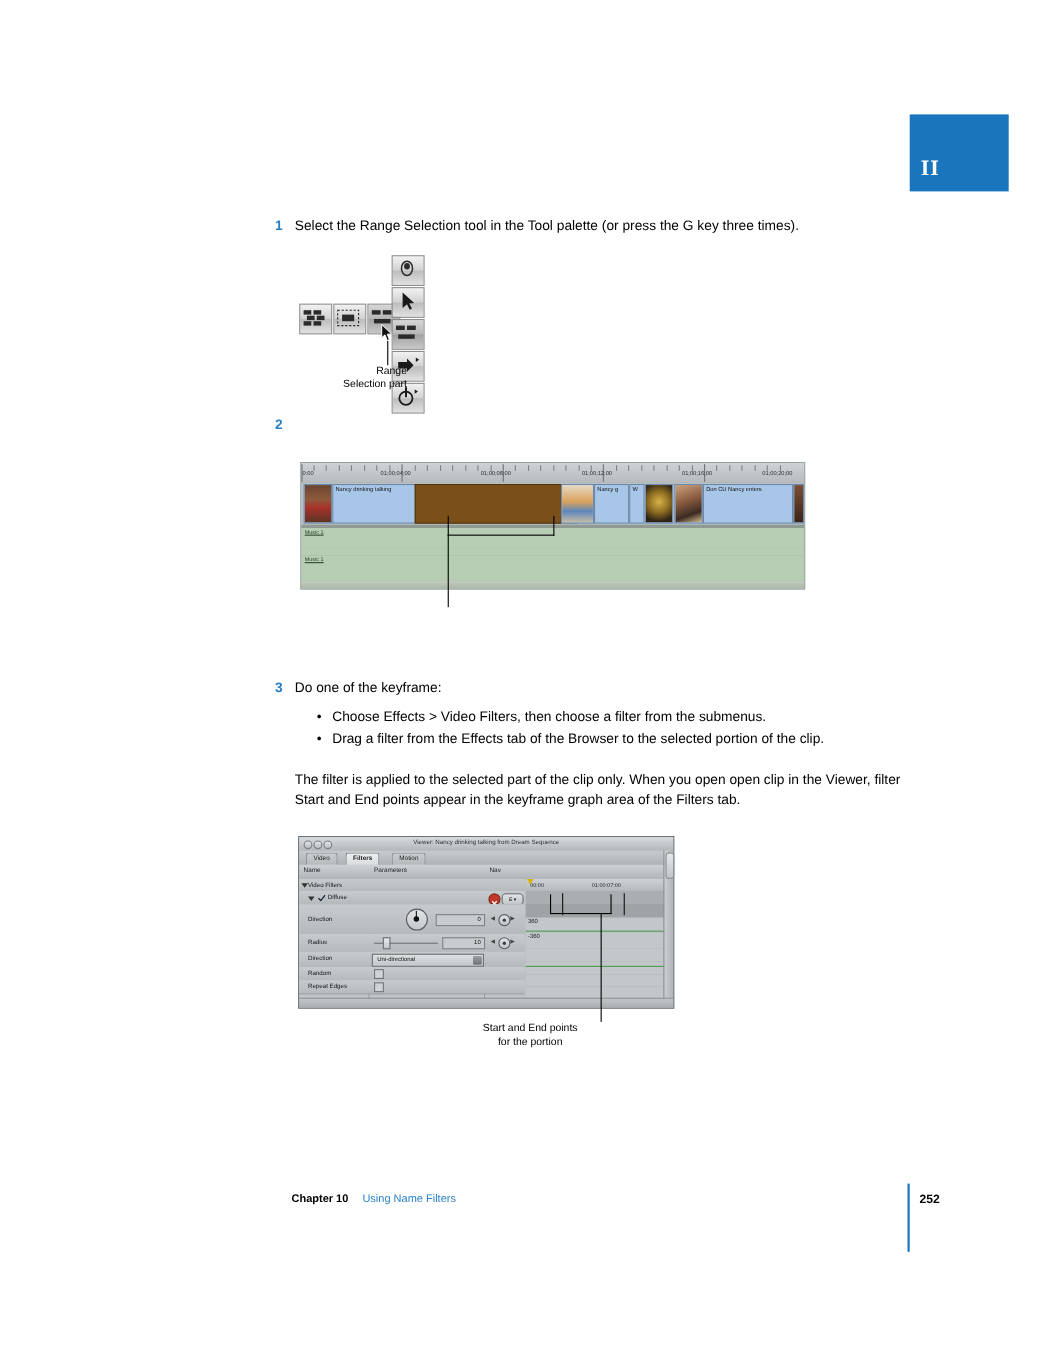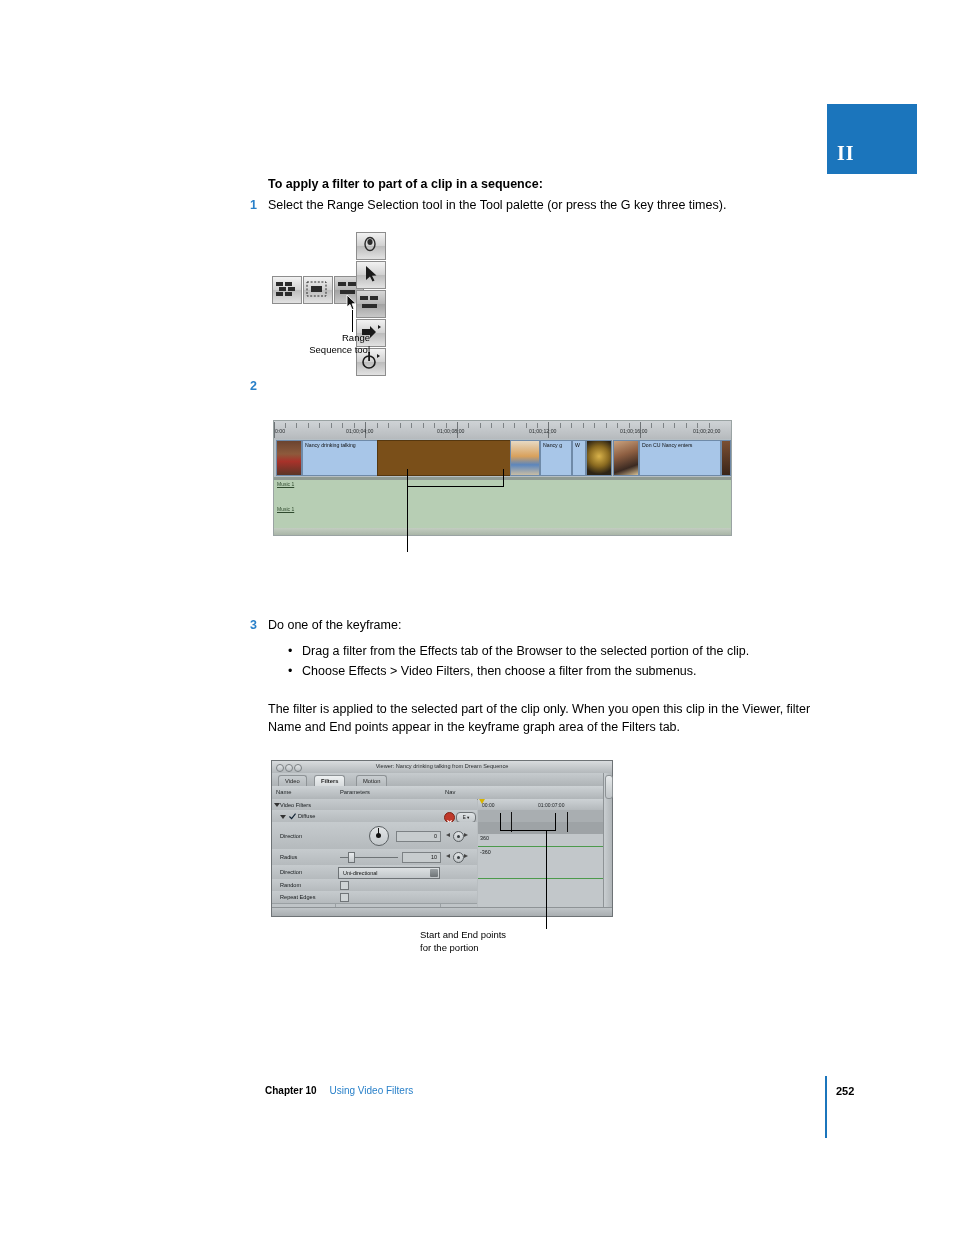--- a/index.html
+++ b/index.html
@@ -160,21 +160,20 @@
 </style>
 </head>
 <body>
 
 <div class="page">
 
   <div class="part-tab">
     <div class="num">II</div>
   </div>
 
-  <div class="h-task">To apply a filter to part of a clip in a sequence:</div>
 
   <div class="step step1">
     <span class="n">1</span>
     <span>Select the Range Selection tool in the Tool palette (or press the G key three times).</span>
   </div>
 
   <div class="toolfig">
 
     <div class="tp-row">
       <div class="tp-btn">
@@ -244,21 +243,21 @@
 
     <div class="cursor">
       <svg width="13" height="17" viewBox="0 0 13 17">
         <path d="M1 1 L1 13 L4 10.4 L6 15.6 L8 14.8 L6.1 9.8 L10 9.6 Z" fill="#111" stroke="#fff" stroke-width="0.9"></path>
       </svg>
     </div>
 
     <div class="tp-leader"></div>
     <div class="tp-label">
       <div>Range</div>
-      <div>Sequence tool</div>
+      <div>Selection part</div>
     </div>
   </div>
 
   <div class="step step2">
     <span class="n">2</span>
   </div>
 
   <div class="tlfig">
 
     <div class="tl-ruler">
@@ -356,25 +355,25 @@
   <div class="callout-line" style="left:407px;top:474px;width:97px;height:1px;"></div>
   <div class="callout-line" style="left:503px;top:457px;width:1px;height:18px;"></div>
   <div class="callout-line" style="left:407px;top:474px;width:1px;height:66px;"></div>
 
   <div class="step step3">
     <span class="n">3</span>
     <span>Do one of the keyframe:</span>
   </div>
 
   <div class="bullets">
+    <div class="b">Choose Effects &gt; Video Filters, then choose a filter from the submenus.</div>
     <div class="b">Drag a filter from the Effects tab of the Browser to the selected portion of the clip.</div>
-    <div class="b">Choose Effects &gt; Video Filters, then choose a filter from the submenus.</div>
-  </div>
-
-  <div class="para">The filter is applied to the selected part of the clip only. When you open this clip in the Viewer, filter Name and End points appear in the keyframe graph area of the Filters tab.</div>
+  </div>
+
+  <div class="para">The filter is applied to the selected part of the clip only. When you open open clip in the Viewer, filter Start and End points appear in the keyframe graph area of the Filters tab.</div>
 
   <div class="vwfig">
 
     <div class="vw-title">
       <div class="dot" style="left:4px"></div>
       <div class="dot" style="left:13px"></div>
       <div class="dot" style="left:22px"></div>
       <div class="t">Viewer: Nancy drinking talking from Dream Sequence</div>
     </div>
 
@@ -492,25 +491,25 @@
     <div class="vw-scroll">
       <div class="thumbbar"></div>
     </div>
     <div class="vw-foot"></div>
   </div>
 
   <div class="callout-line" style="left:500px;top:801px;width:1px;height:18px;"></div>
   <div class="callout-line" style="left:500px;top:818px;width:56px;height:1px;"></div>
   <div class="callout-line" style="left:555px;top:801px;width:1px;height:18px;"></div>
   <div class="callout-line" style="left:546px;top:818px;width:1px;height:99px;"></div>
-  <div class="callout-txt" style="left:420px;top:917px;width:124px;text-align:left;">
+  <div class="callout-txt" style="left:420px;top:917px;width:124px;text-align:center;">
     <div>Start and End points</div>
     <div>for the portion</div>
   </div>
 
   <div class="footer">
     <span class="ch">Chapter 10</span>
-    <span class="tt">Using Video Filters</span>
+    <span class="tt">Using Name Filters</span>
   </div>
   <div class="footrule"></div>
   <div class="pagenum">252</div>
 
 </div>
 
 </body></html>

